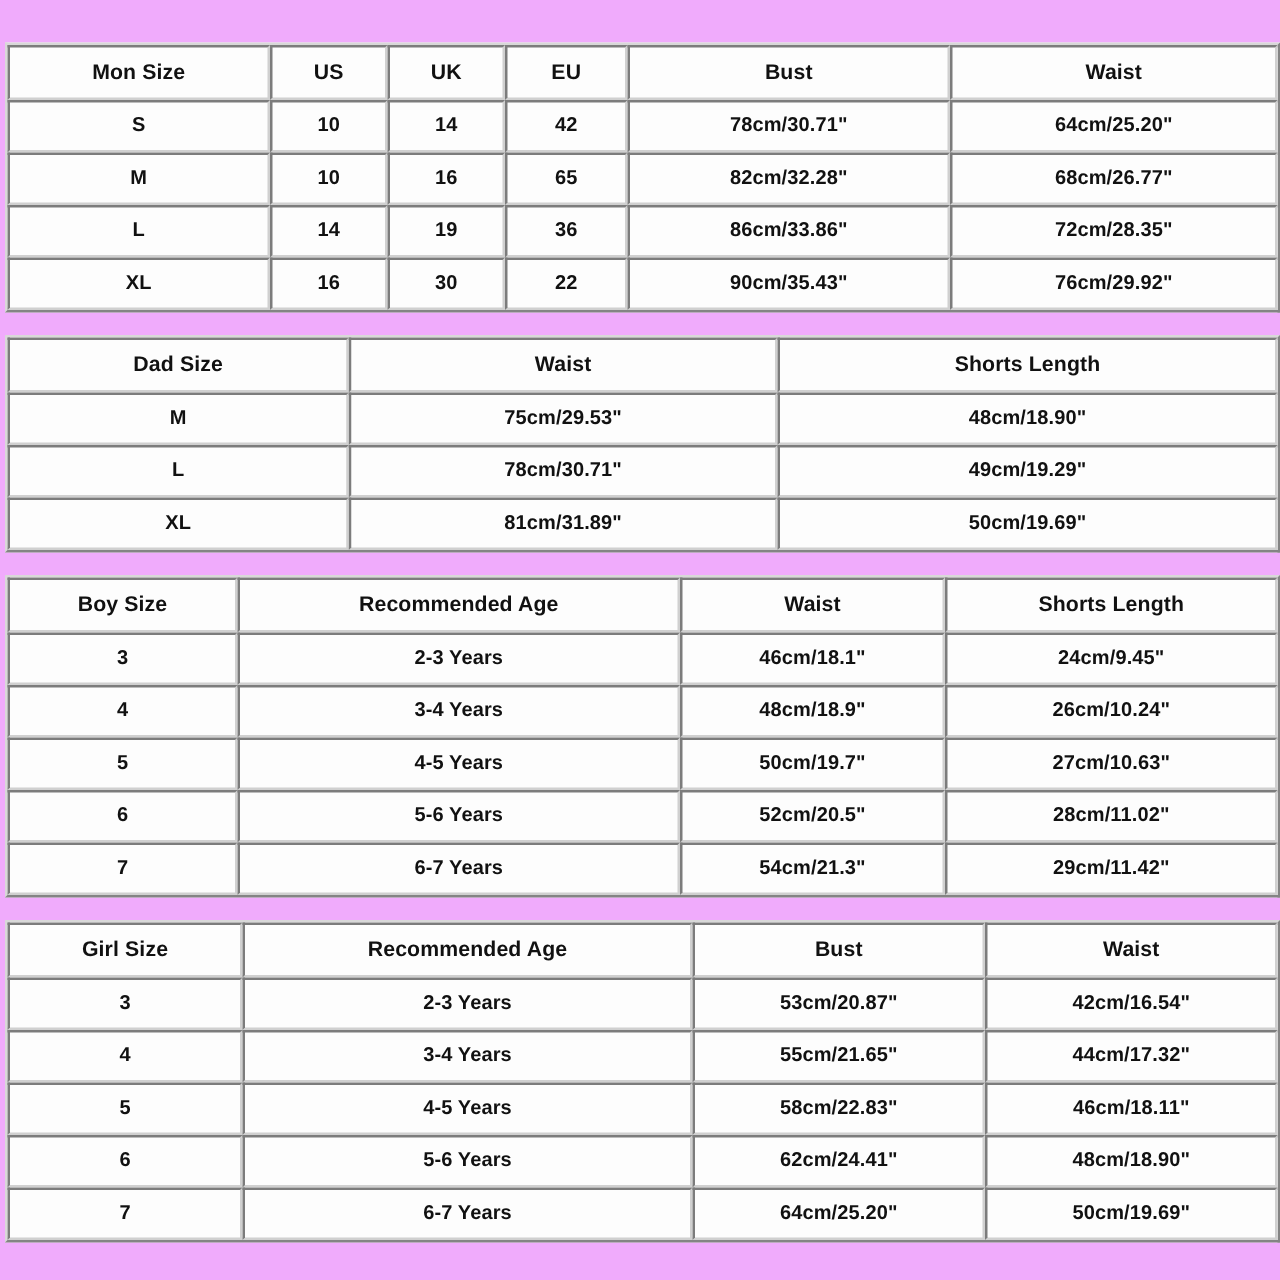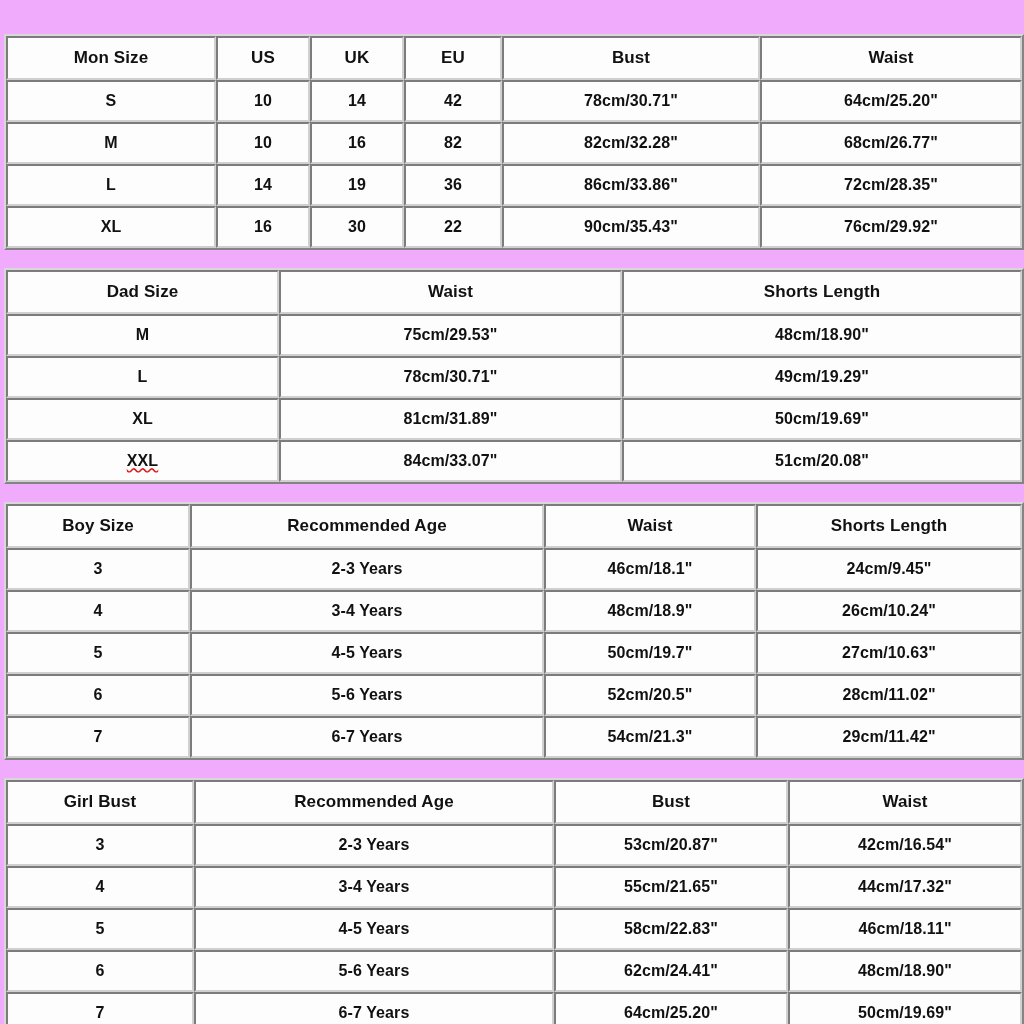--- a/index.html
+++ b/index.html
@@ -122,21 +122,21 @@
           <td>10</td>
           <td>14</td>
           <td>42</td>
           <td>78cm/30.71"</td>
           <td>64cm/25.20"</td>
         </tr>
         <tr>
           <td>M</td>
           <td>10</td>
           <td>16</td>
-          <td>82</td>
+          <td>65</td>
           <td>82cm/32.28"</td>
           <td>68cm/26.77"</td>
         </tr>
         <tr>
           <td>L</td>
           <td>14</td>
           <td>19</td>
           <td>36</td>
           <td>86cm/33.86"</td>
           <td>72cm/28.35"</td>
@@ -174,25 +174,20 @@
         <tr>
           <td>L</td>
           <td>78cm/30.71"</td>
           <td>49cm/19.29"</td>
         </tr>
         <tr>
           <td>XL</td>
           <td>81cm/31.89"</td>
           <td>50cm/19.69"</td>
         </tr>
-        <tr>
-          <td><span class="misspelled">XXL</span></td>
-          <td>84cm/33.07"</td>
-          <td>51cm/20.08"</td>
-        </tr>
       </tbody>
   </table>
 
   <table class="size-table tbl-boy">
     <colgroup>
         <col>
         <col>
         <col>
         <col>
       </colgroup>
@@ -240,21 +235,21 @@
 
   <table class="size-table tbl-girl">
     <colgroup>
         <col>
         <col>
         <col>
         <col>
       </colgroup>
     <thead>
       <tr class="t-head-row">
-          <th>Girl Bust</th>
+          <th>Girl Size</th>
           <th>Recommended Age</th>
           <th>Bust</th>
           <th>Waist</th>
         </tr>
     </thead>
     <tbody>
         <tr>
           <td>3</td>
           <td>2-3 Years</td>
           <td>53cm/20.87"</td>

